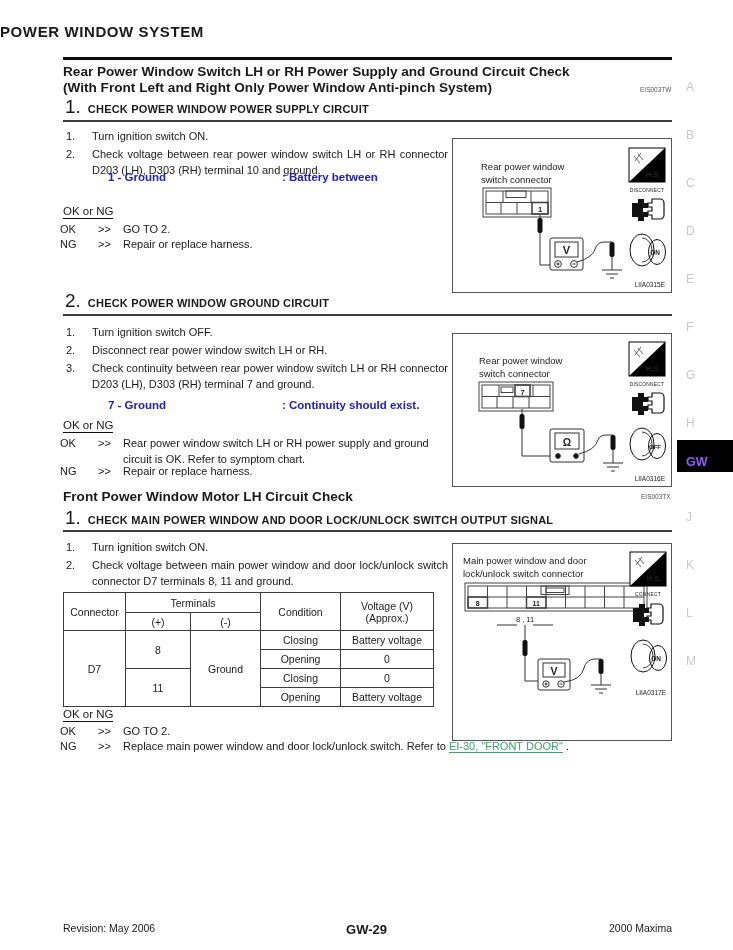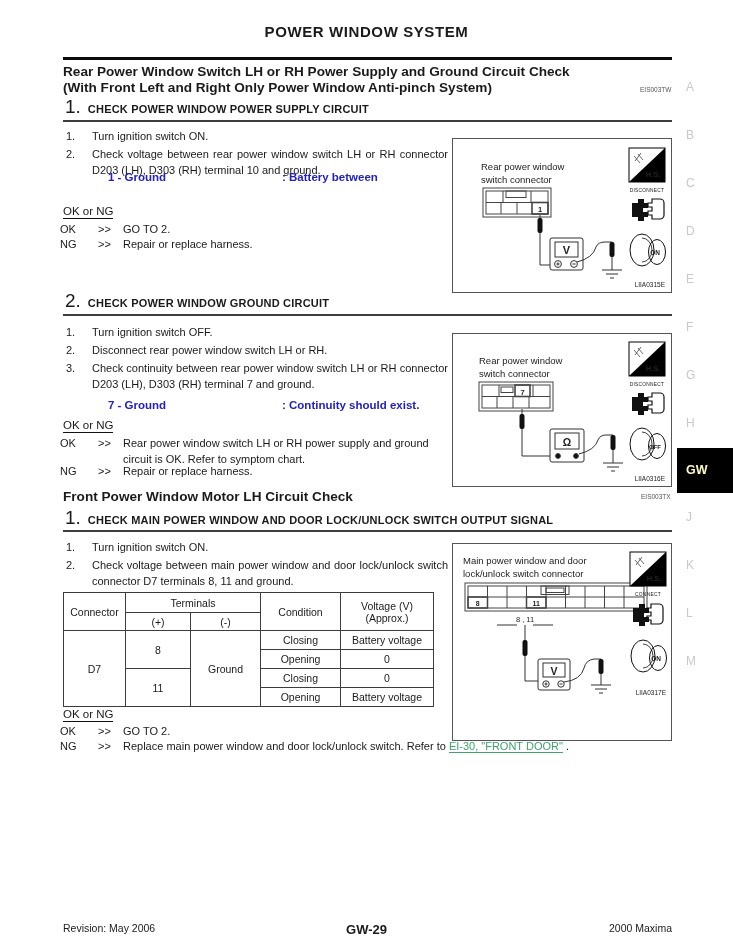--- a/index.html
+++ b/index.html
@@ -3,21 +3,21 @@
 <meta charset="utf-8">
 <style>
   * { margin:0; padding:0; box-sizing:border-box; }
   html,body { background:#9a9a9a; }
   .page {
     position:relative; width:733px; height:950px; background:#ffffff;
     font-family:"Liberation Sans", sans-serif; color:#1a1a1a; overflow:hidden;
     margin:0 auto;
   }
   .abs { position:absolute; }
-  .page-title { top:23px; left:0; width:733px; text-align:center;
+  .page-title { top:23px; left:0; width:733px; 
     font-size:15px; font-weight:bold; letter-spacing:0.6px; }
   .rule-heavy { left:63px; width:609px; height:3px; background:#0c0c0c; }
   .rule-step  { left:63px; width:609px; height:2px; background:#3d3d3d; }
 
   .sec-title { left:63px; width:609px; font-size:13.6px; font-weight:bold; line-height:16px; }
   .sec-code  { font-size:6.5px; color:#555; }
 
   .step-head { left:63px; width:609px; display:flex; align-items:baseline; }
   .step-num  { font-size:19px; font-weight:normal; padding-left:2px; }
   .step-title{ font-size:11px; font-weight:bold; margin-left:7px; letter-spacing:0.2px; }
@@ -44,22 +44,22 @@
   .figure { border:1.2px solid #555; background:#fff; }
   .figure svg { display:block; }
   svg text { font-family:"Liberation Sans", sans-serif; fill:#222; }
 
   table.vtab { border-collapse:collapse; font-size:10.5px; color:#1a1a1a; }
   table.vtab td { border:1px solid #3d3d3d; text-align:center; vertical-align:middle; padding:0 3px; }
   .vt-h1 { height:20px; } .vt-h2 { height:18px; } .vt-r { height:19px; }
   .cw1{width:62px;} .cw2{width:65px;} .cw3{width:70px;} .cw4{width:80px;} .cw5{width:93px;}
 
   .margin-letter { left:686px; font-size:12px; color:#c9c9c9; }
-  .gw-tab { left:677px; top:440px; width:56px; height:45px; background:#000;
-    color:#fef9c3; font-weight:bold; font-size:12.5px; line-height:45px; padding-left:9px;margin-top:8px; }
+  .gw-tab { left:677px; top:440px; width:56px; height:32px; background:#000;
+    color:#8b5cf6; font-weight:bold; font-size:12.5px; line-height:45px; padding-left:9px; }
 
   .footer { top:922px; font-size:10.5px; }
   .f-left { left:63px; } .f-right { right:61px; }
   .f-center { left:0; width:733px; text-align:center; font-size:13px; font-weight:bold; }
 </style>
 </head>
 <body>
 
 <div class="page">
 

